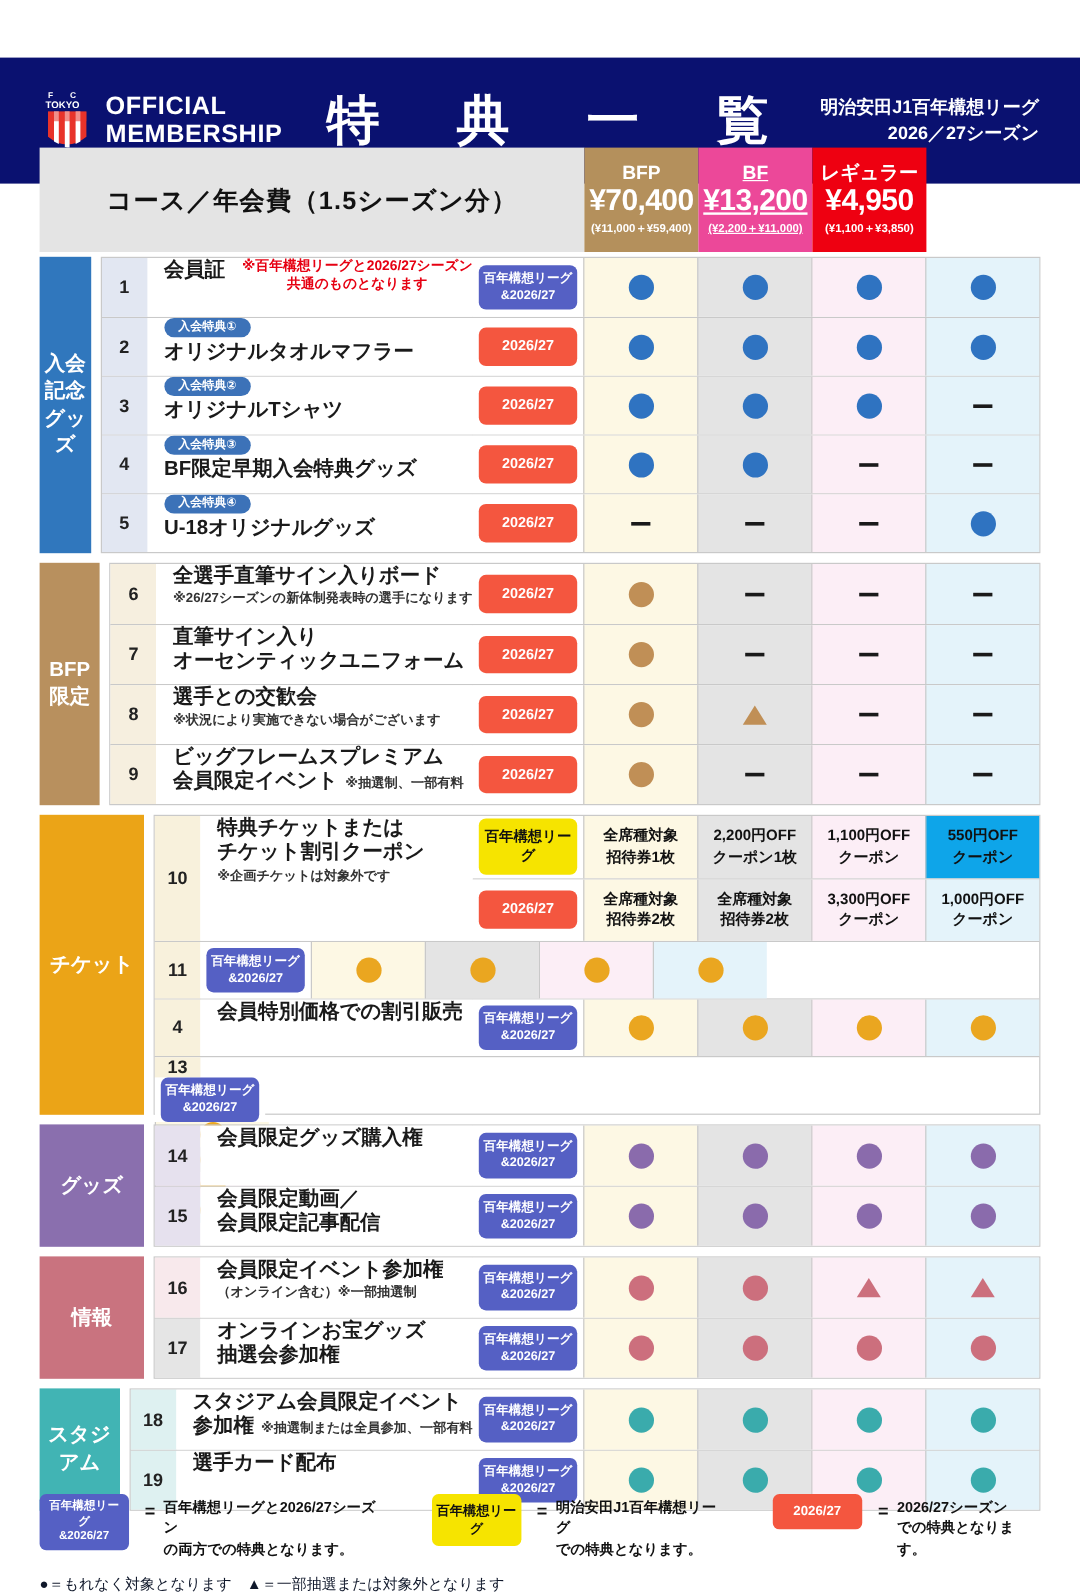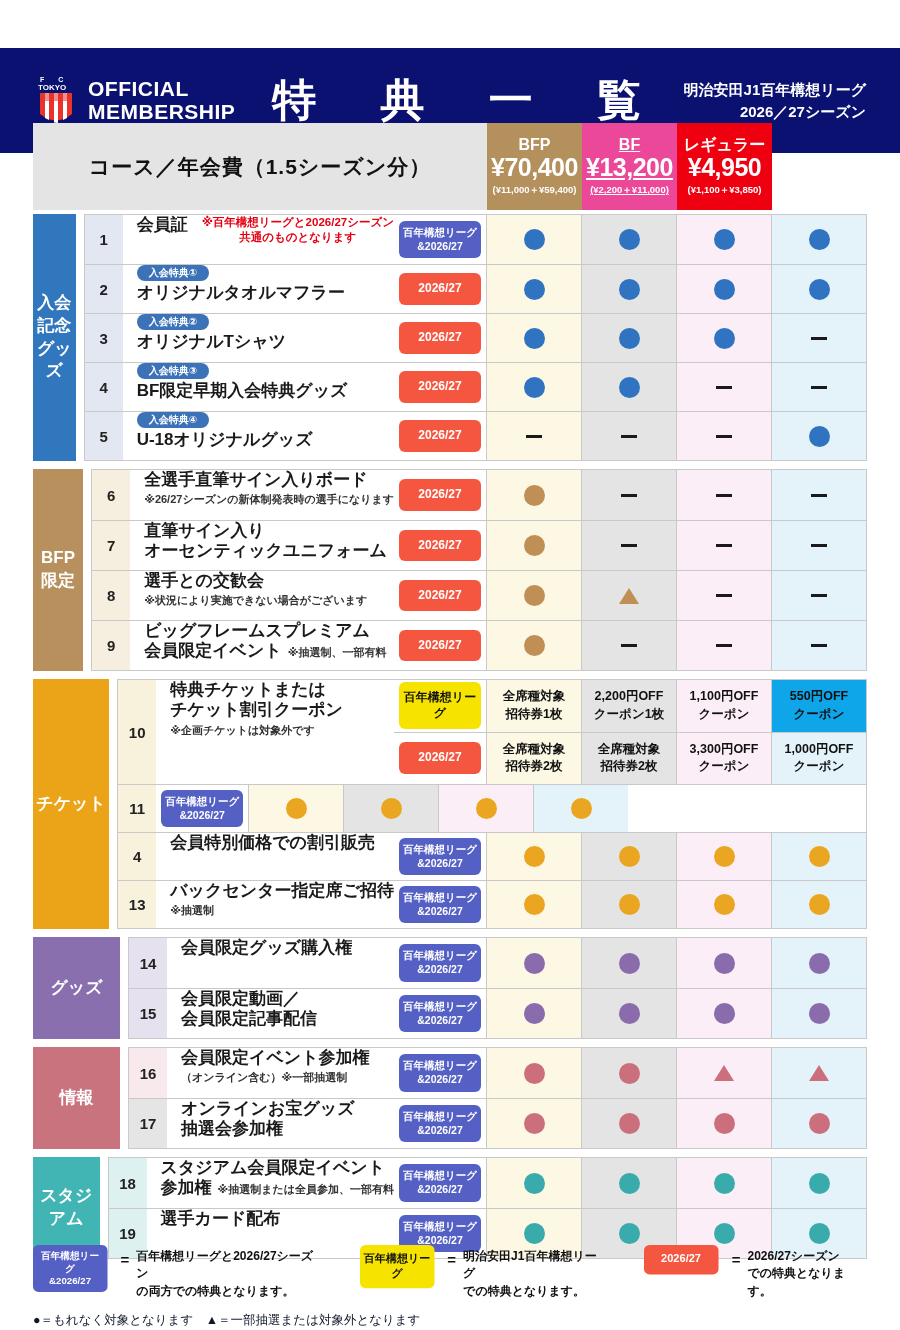--- a/index.html
+++ b/index.html
@@ -423,21 +423,21 @@
           <div class="val" style="background: rgb(228, 228, 228);">
             <span class="dot" style="background: rgb(234, 166, 32);"></span>
           </div>
           <div class="val" style="background: rgb(252, 238, 246);">
             <span class="dot" style="background: rgb(234, 166, 32);"></span>
           </div>
           <div class="val" style="background: rgb(228, 243, 250);">
             <span class="dot" style="background: rgb(234, 166, 32);"></span>
           </div>
         </div>
-        <div class="row" style="height: 48px;">
+        <div class="row" style="height: 48px; flex-direction: column;">
           <div class="num" style="background: rgb(248, 241, 220);">13</div>
           <div class="name">
             <div class="name-inner">
               <div class="title">バックセンター指定席ご招待</div>
               <div class="note">※抽選制</div>
             </div>
           </div>
           <div class="badge-cell">
             <div class="badge" style="background: rgb(85, 96, 196); color: rgb(255, 255, 255);">百年構想リーグ<br>&amp;2026/27</div>
           </div>

